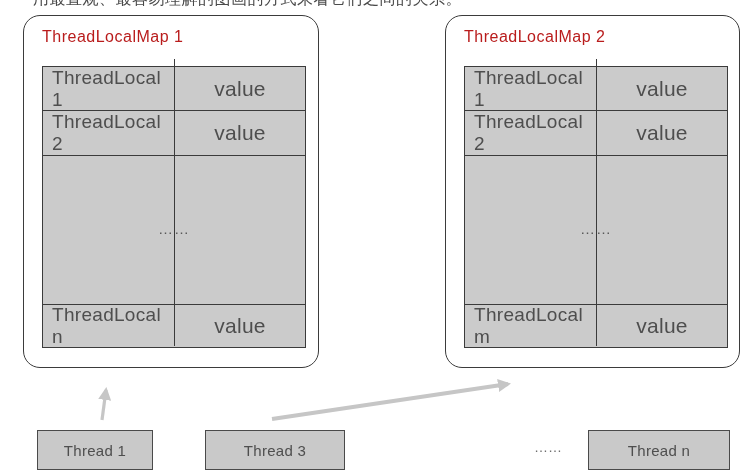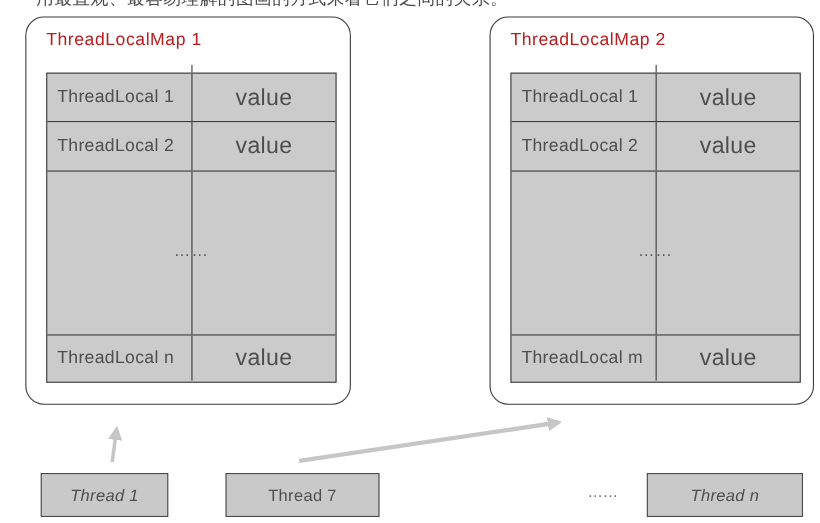--- a/index.html
+++ b/index.html
@@ -68,21 +68,21 @@
   .t-row.r2 { height: 45px; }
   .t-row.r3 { height: 149px; }
   .t-row.r4 { height: 41px; border-bottom: none; }
   .key-cell {
     width: 132px;
     border-right: 1px solid #3b3b3b;
     box-sizing: border-box;
     display: flex;
     align-items: center;
     padding-left: 9px;
-    font-size: 16px;
+    font-size: 19px;
     color: #4e4e4e;
     letter-spacing: 0.3px;
   }
   .val-cell {
     flex: 1;
     display: flex;
     align-items: center;
     justify-content: center;
     font-size: 21px;
     color: #4e4e4e;
@@ -125,24 +125,24 @@
     background: #c9c9c9;
     border: 1.6px solid #4a4a4a;
     box-sizing: border-box;
     display: flex;
     align-items: center;
     justify-content: center;
     font-size: 15px;
     color: #4e4e4e;
     letter-spacing: 0.3px;
   }
-  .thread-1 { left: 37px;  width: 116px; font-style: italic; }
+  .thread-1 { left: 37px;  width: 116px; }
   .thread-2 { left: 205px; width: 140px; }
   .thread-3 { left: 380px; width: 130px; }
-  .thread-n { left: 588px; width: 142px; font-style: italic; }
+  .thread-n { left: 588px; width: 142px; }
   .thread-dots {
     position: absolute;
     left: 524px;
     top: 439px;
     width: 48px;
     text-align: center;
     font-size: 14px;
     color: #6e6e6e;
   }
 
@@ -210,17 +210,17 @@
     <defs>
       <marker id="ah" markerUnits="userSpaceOnUse" markerWidth="14" markerHeight="13" refX="10" refY="6.5" orient="auto">
         <path d="M0,0 L13,6.5 L0,13 Z" fill="#c6c6c6"></path>
       </marker>
     </defs>
     <line x1="102" y1="420" x2="106" y2="390" stroke="#c6c6c6" stroke-width="3.2" marker-end="url(#ah)"></line>
     <line x1="272" y1="419" x2="508" y2="384" stroke="#c6c6c6" stroke-width="4" marker-end="url(#ah)"></line>
   </svg>
 
   <div class="thread-box thread-1">Thread 1</div>
-  <div class="thread-box thread-2">Thread 7</div>
+  <div class="thread-box thread-2">Thread 3</div>
   <div class="thread-dots">……</div>
   <div class="thread-box thread-n">Thread n</div>
 
 </div>
 
 </body></html>

